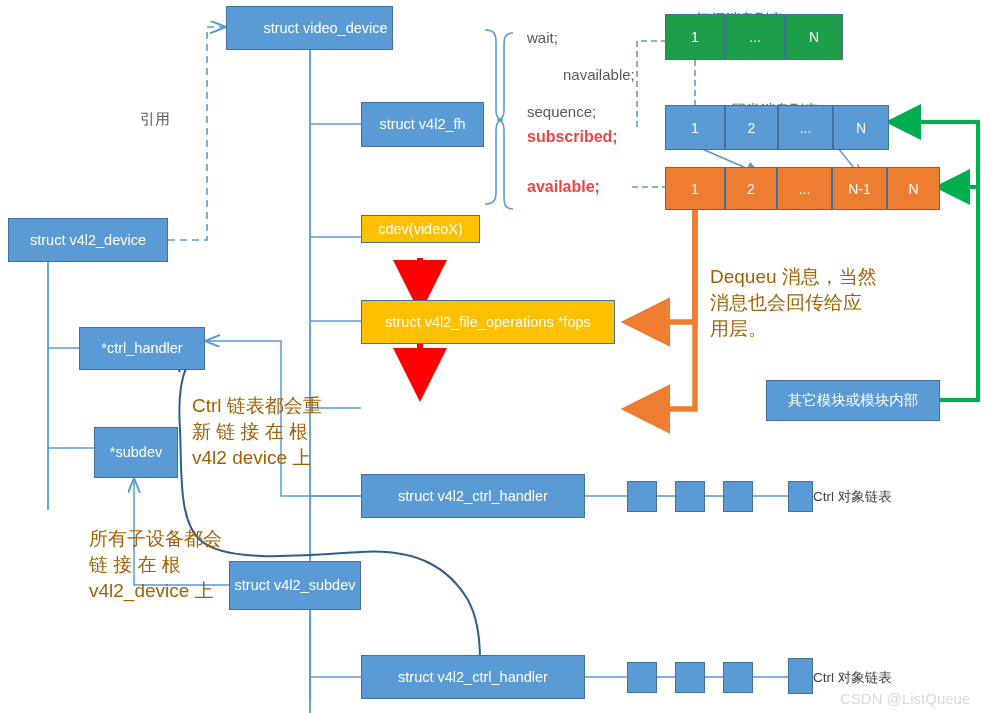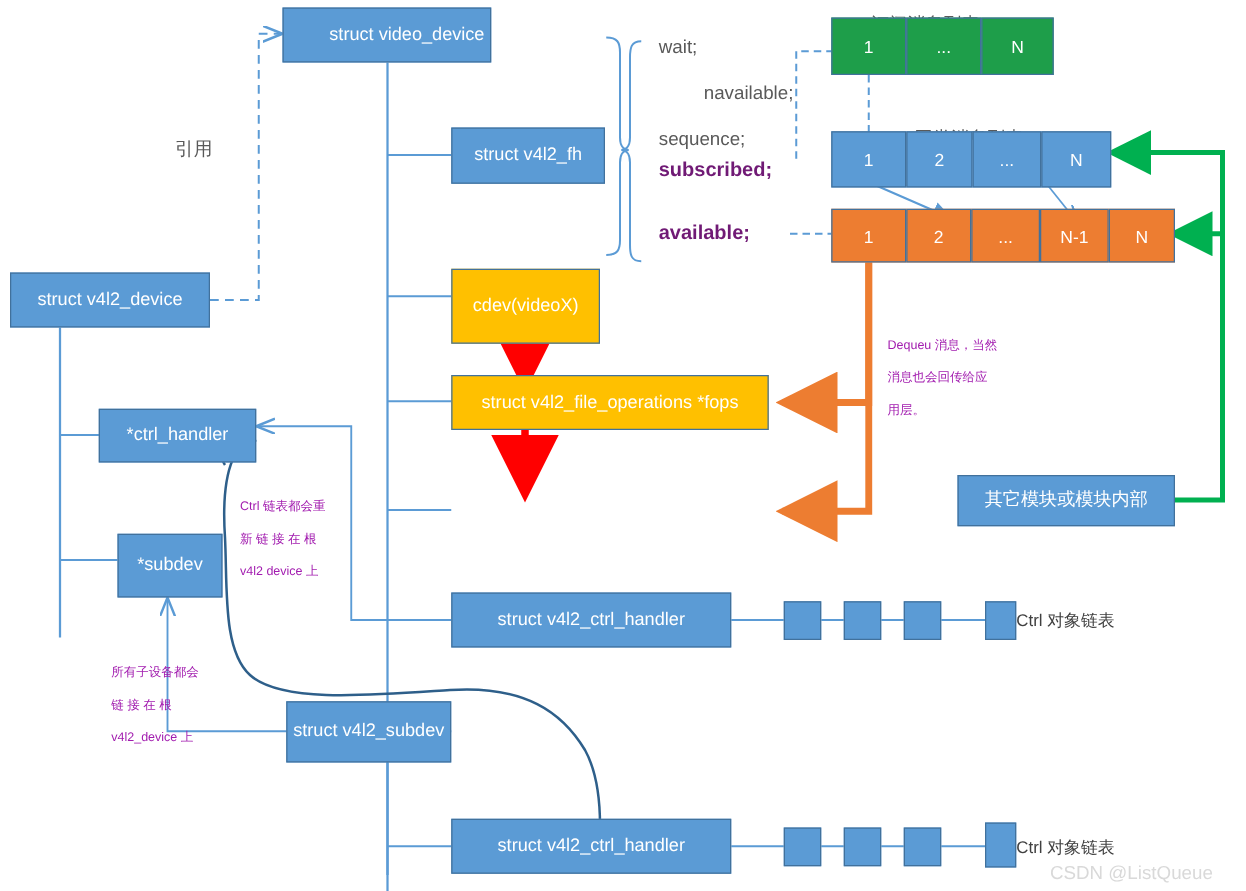--- a/index.html
+++ b/index.html
@@ -27,22 +27,22 @@
     box-sizing:border-box;border:1px solid #41719C;
     display:flex;align-items:center;justify-content:center;
     color:#ffffff;font-size:14px;
   }
   .tbl-label{
     position:absolute;color:#5a5a5a;font-size:14.5px;white-space:nowrap;
     text-align:center;
   }
 
   .txt{position:absolute;color:#595959;font-size:15px;white-space:nowrap;}
-  .txt.bold{font-weight:bold;color:#701a75;}
-  .para{position:absolute;color:#a21caf;font-size:10px;line-height:26px;}
+  .txt.bold{font-weight:bold;color:#ef4444;}
+  .para{position:absolute;color:#a16207;font-size:19px;line-height:26px;}
   .para div{white-space:nowrap;}
   .legend{position:absolute;color:#404040;font-size:13.5px;white-space:nowrap;}
   .watermark{position:absolute;color:#d9d9d9;font-size:15px;white-space:nowrap;}
   .chain-box{position:absolute;box-sizing:border-box;background:#5B9BD5;border:1px solid #41719C;}
 </style>
 </head>
 <body>
 
 <div id="canvas">
 
@@ -166,21 +166,21 @@
   </div>
 
   <div class="node blue" style="left:8px;top:218px;width:160px;height:44px;">
     <span>struct v4l2_device</span>
   </div>
 
   <div class="node blue" style="left:361px;top:102px;width:123px;height:45px;">
     <span>struct v4l2_fh</span>
   </div>
 
-  <div class="node yellow" style="left:361px;top:215px;width:119px;height:60px;">
+  <div class="node yellow" style="left:361px;top:215px;width:119px;height:28px;">
     <span>cdev(videoX)</span>
   </div>
 
   <div class="node yellow" style="left:361px;top:300px;width:254px;height:44px;align-items:center;">
     <span>struct v4l2_file_operations *fops</span>
   </div>
 
 
   <div class="node blue" style="left:79px;top:327px;width:126px;height:43px;">
     <span>*ctrl_handler</span>

